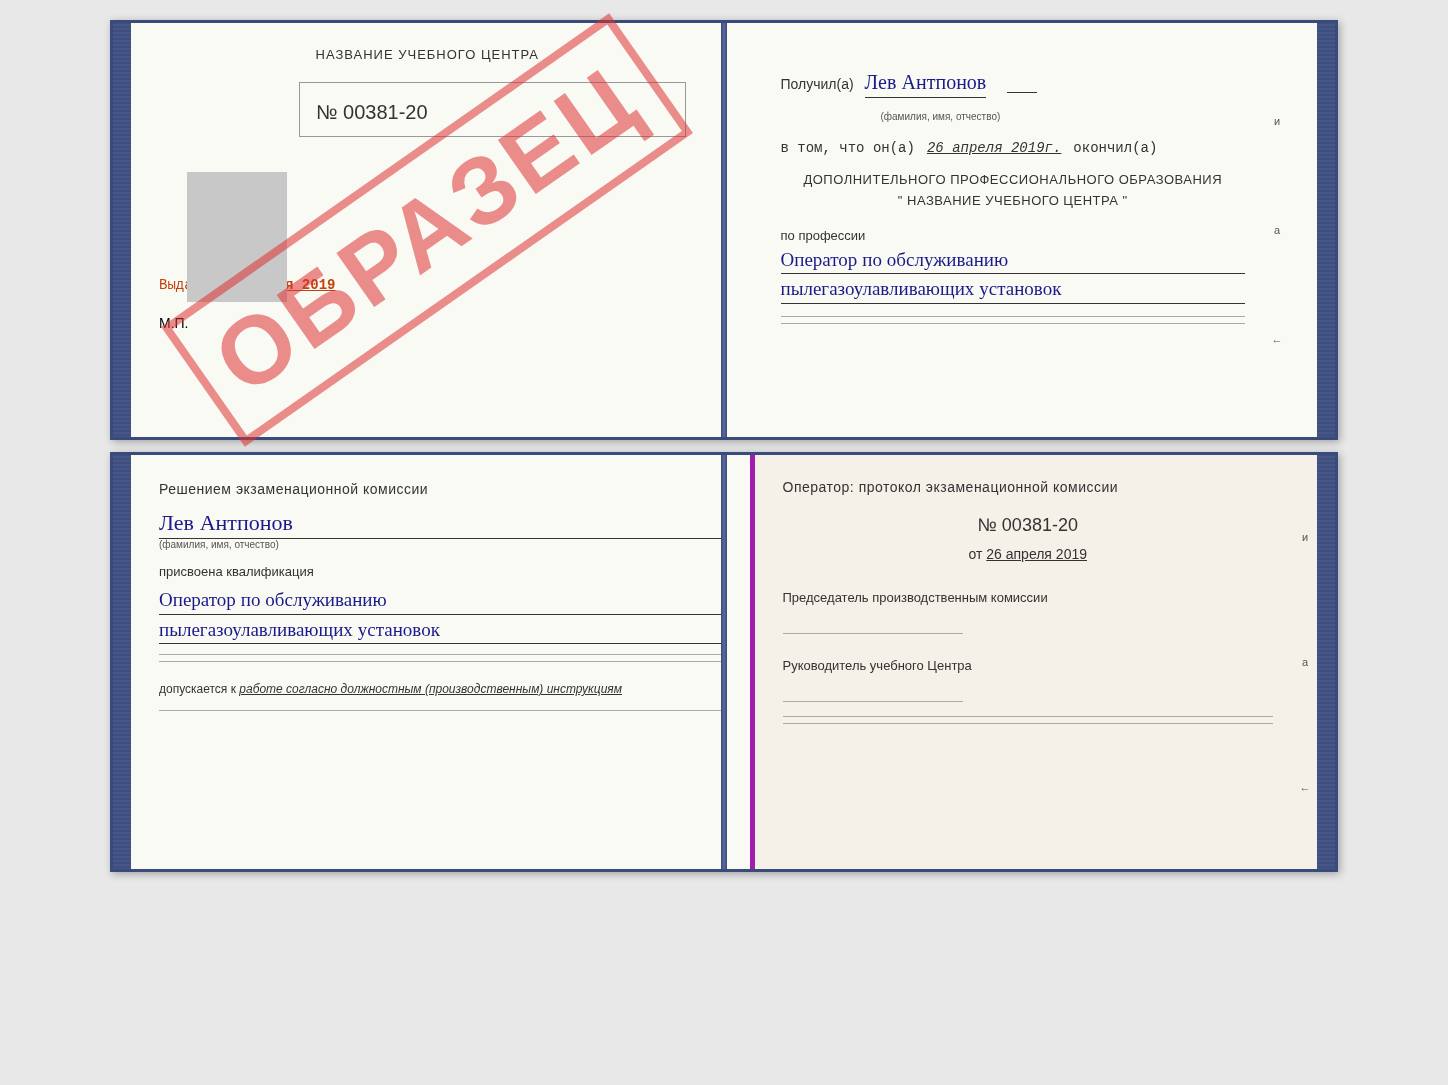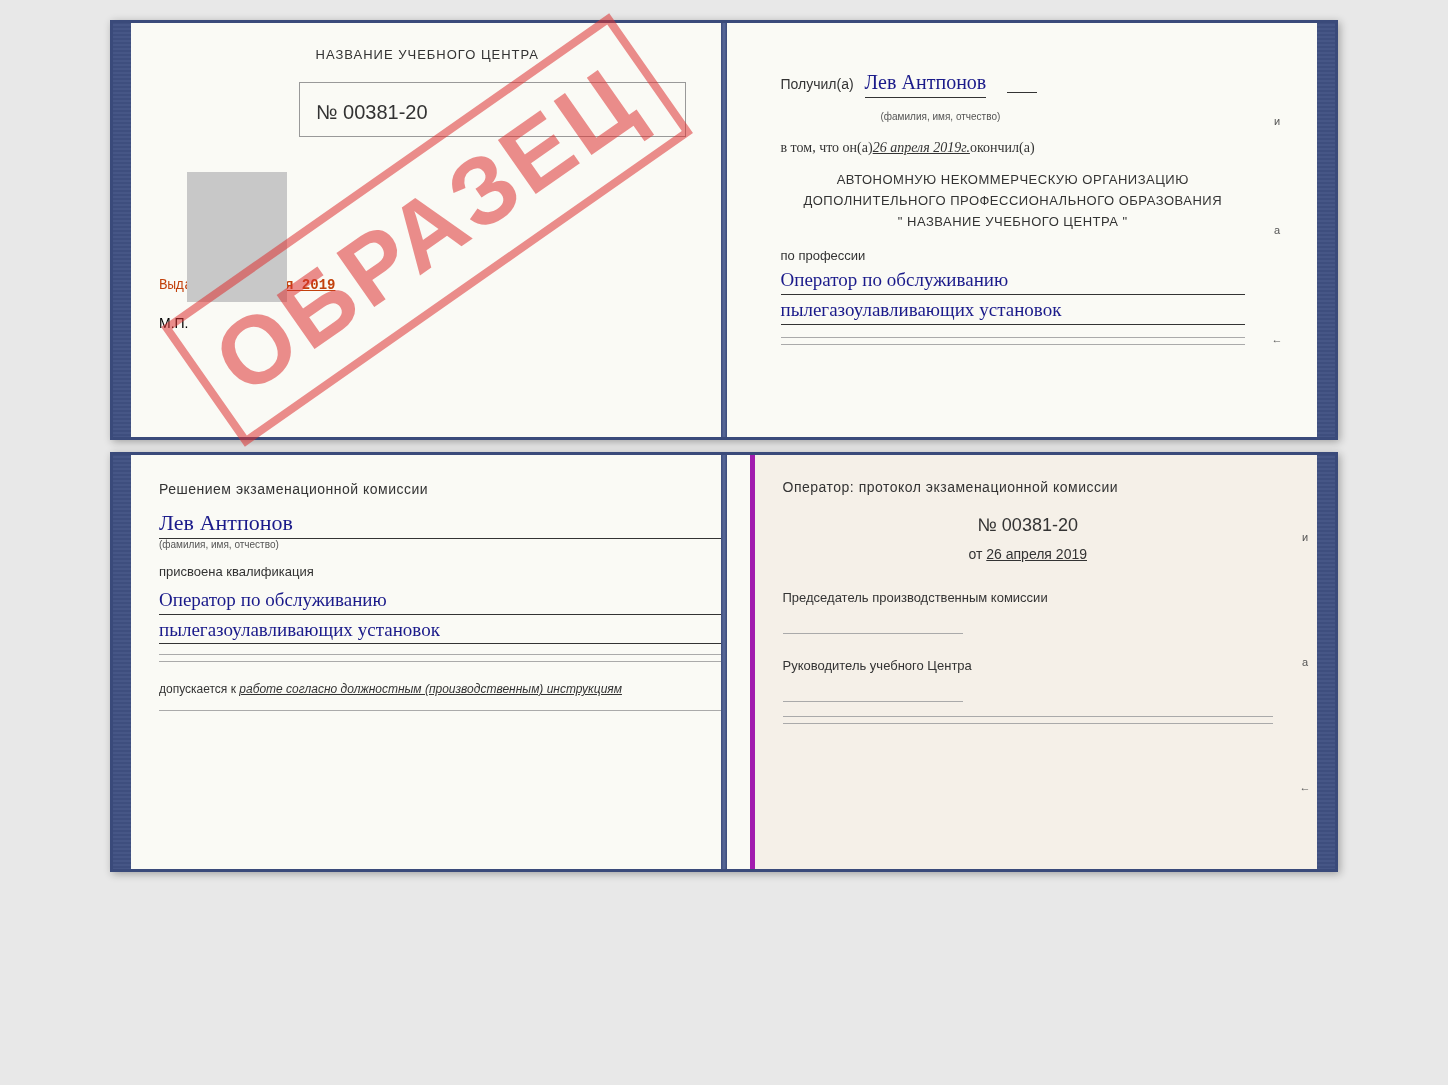--- a/index.html
+++ b/index.html
@@ -315,28 +315,27 @@
     <div class="cert-right-page" style="display:flex; flex:1;">
       <div style="flex:1; padding:24px 20px 24px 28px;">
 
         <div class="received-line">
           <span>Получил(а)</span>
           <span class="handwritten" style="border-bottom:1px solid #333; padding-bottom:2px;">Лев Антпонов</span>
           <span style="margin-left:10px; border-bottom:1px solid #333; min-width:30px;">&nbsp;&nbsp;&nbsp;&nbsp;&nbsp;</span>
         </div>
         <span class="sub-label" style="text-align:left; margin-left:100px; margin-top:2px;">(фамилия, имя, отчество)</span>
 
-        <div style="margin-top:18px; font-size:14px; font-family:Liberation Serif, serif; color:#333; display:flex; align-items:baseline; gap:0;">
+        <div style="margin-top:18px; font-size:14px; font-family:Liberation Mono, monospace; color:#333; display:flex; align-items:baseline; gap:12px;">
           <span>в том, что он(а)</span>
           <span style="text-decoration:underline; font-style:italic;">26 апреля 2019г.</span>
           <span>окончил(а)</span>
         </div>
 
         <div class="org-name-block">
-          <div>АВТОНОМНУЮ НЕКОММЕРЧЕСКУЮ ОРГАНИЗАЦИЮ</div>
           <div>ДОПОЛНИТЕЛЬНОГО ПРОФЕССИОНАЛЬНОГО ОБРАЗОВАНИЯ</div>
           <div>"   НАЗВАНИЕ УЧЕБНОГО ЦЕНТРА   "</div>
         </div>
 
         <div class="profession-label">по профессии</div>
         <span class="profession-handwritten">Оператор по обслуживанию</span>
         <span class="profession-handwritten" style="margin-top:2px;">пылегазоулавливающих установок</span>
 
         <div class="dotted-line" style="margin-top:12px;"></div>
         <div class="dotted-line" style="margin-top:6px;"></div>

